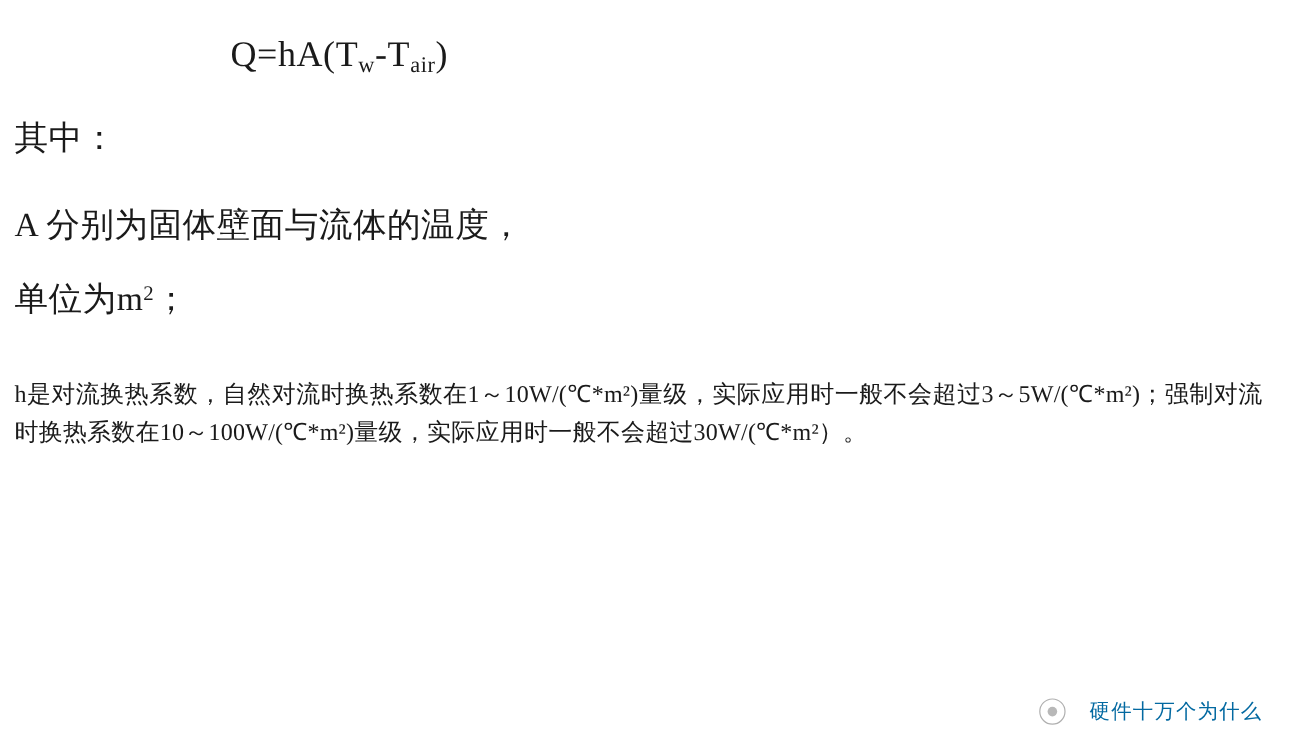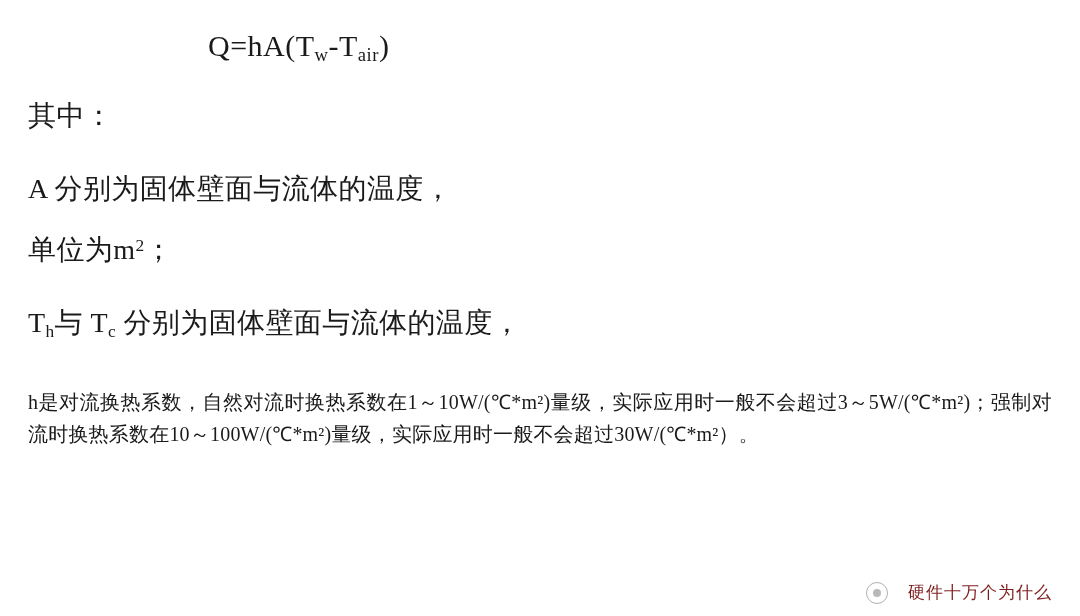--- a/index.html
+++ b/index.html
@@ -13,21 +13,21 @@
     font-family: "Liberation Serif", serif;
     color: #1a1a1a;
     overflow: hidden;
     position: relative;
   }
   .page {
     position: relative;
     width: 1080px;
     height: 616px;
     box-sizing: border-box;
-    padding: 18px 28px 0 28px;
+    padding: 18px 28px 0 12px;
   }
   .formula-line {
     margin: 10px 0 0 180px;
     font-size: 30px;
     line-height: 1.2;
     letter-spacing: 0.5px;
     font-family: "Liberation Serif", serif;
   }
   sub {
     font-size: 0.62em;
@@ -56,21 +56,21 @@
     text-align: justify;
     letter-spacing: 0.2px;
   }
   .watermark {
     position: absolute;
     right: 28px;
     bottom: 12px;
     display: flex;
     align-items: center;
     gap: 20px;
-    color: #7f1d1d;
+    color: #0369a1;
     font-size: 17px;
     font-family: "Liberation Sans", sans-serif;
     letter-spacing: 1px;
   }
   .wm-logo {
     width: 20px;
     height: 20px;
     border-radius: 50%;
     border: 1.5px solid #b0b0b0;
     position: relative;
@@ -98,23 +98,20 @@
   </div>
 
   <p class="body-line spaced-1">其中：</p>
 
   <p class="body-line spaced-2"> A 分别为固体壁面与流体的温度，</p>
 
   <p class="body-line spaced-3">
     <span>单位为m</span><sup>2</sup><span>；</span>
   </p>
 
-  <p class="body-line spaced-4">
-    <span>T</span><sub>h</sub><span>与 T</span><sub>c</sub><span>  分别为固体壁面与流体的温度，</span>
-  </p>
 
   <p class="para">h是对流换热系数，自然对流时换热系数在1～10W/(℃*m²)量级，实际应用时一般不会超过3～5W/(℃*m²)；强制对流时换热系数在10～100W/(℃*m²)量级，实际应用时一般不会超过30W/(℃*m²）。</p>
 
   <div class="watermark">
     <span class="wm-logo"></span>
     <span>硬件十万个为什么</span>
   </div>
 
 </div>
 

